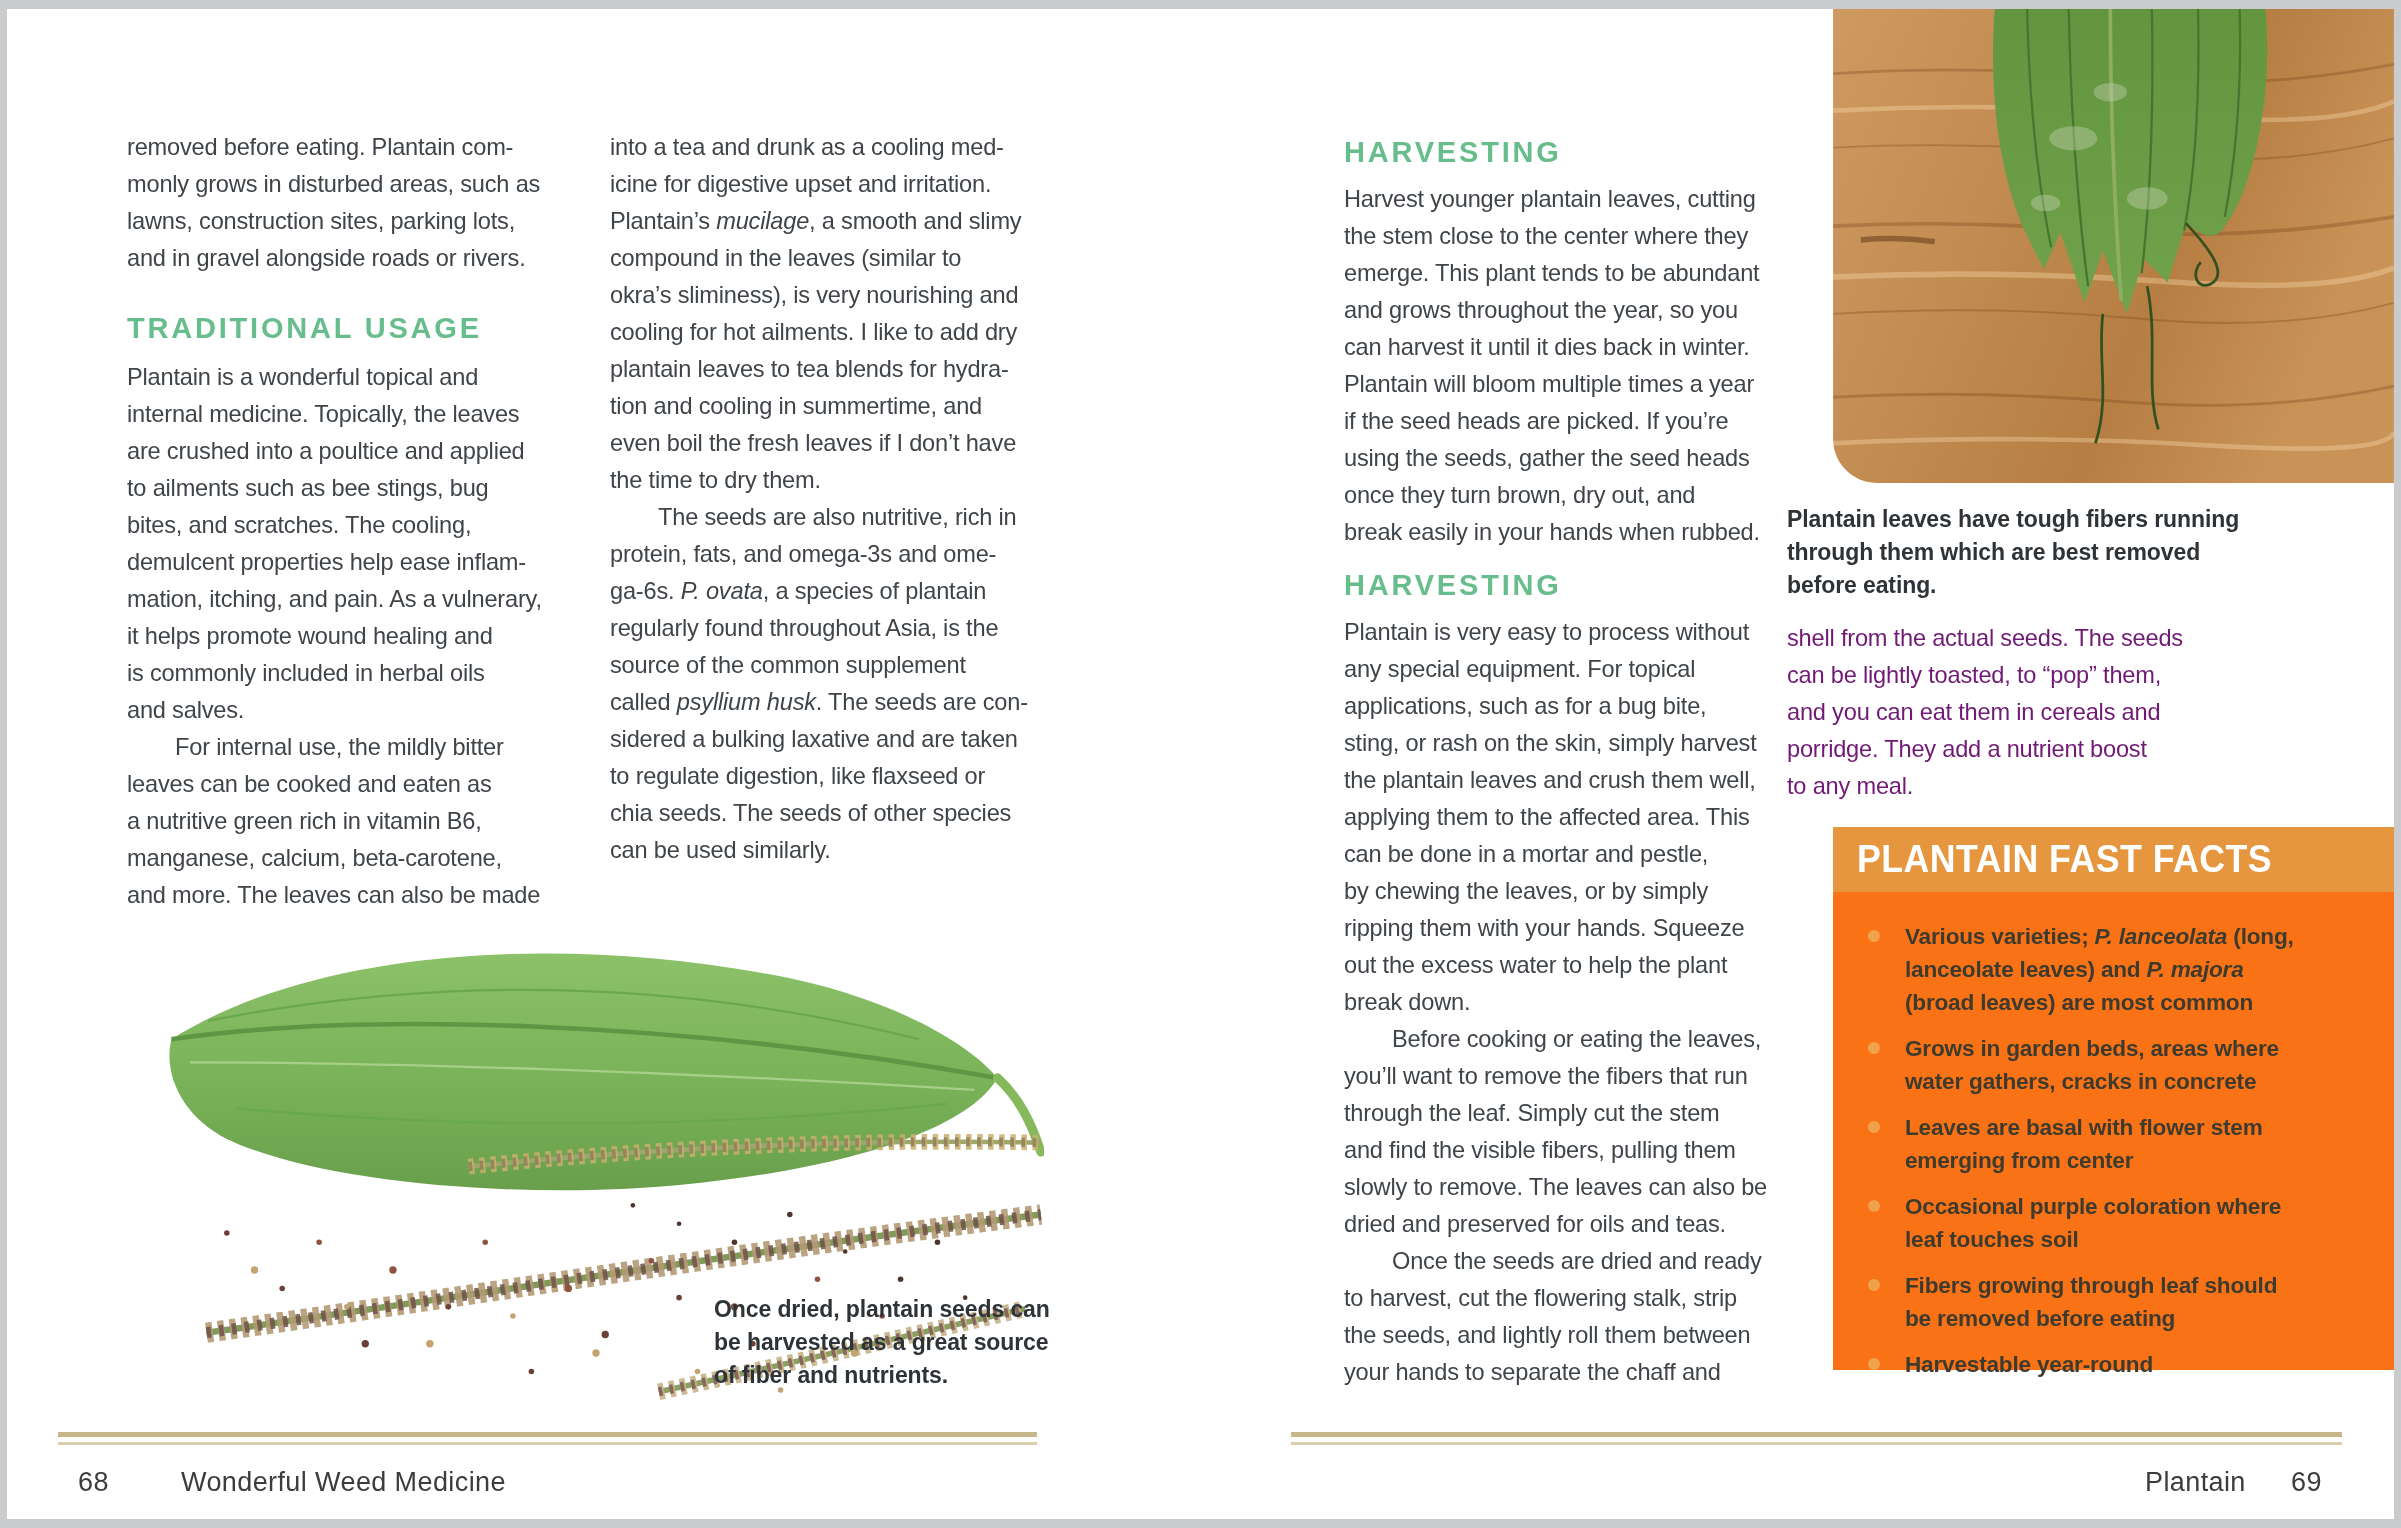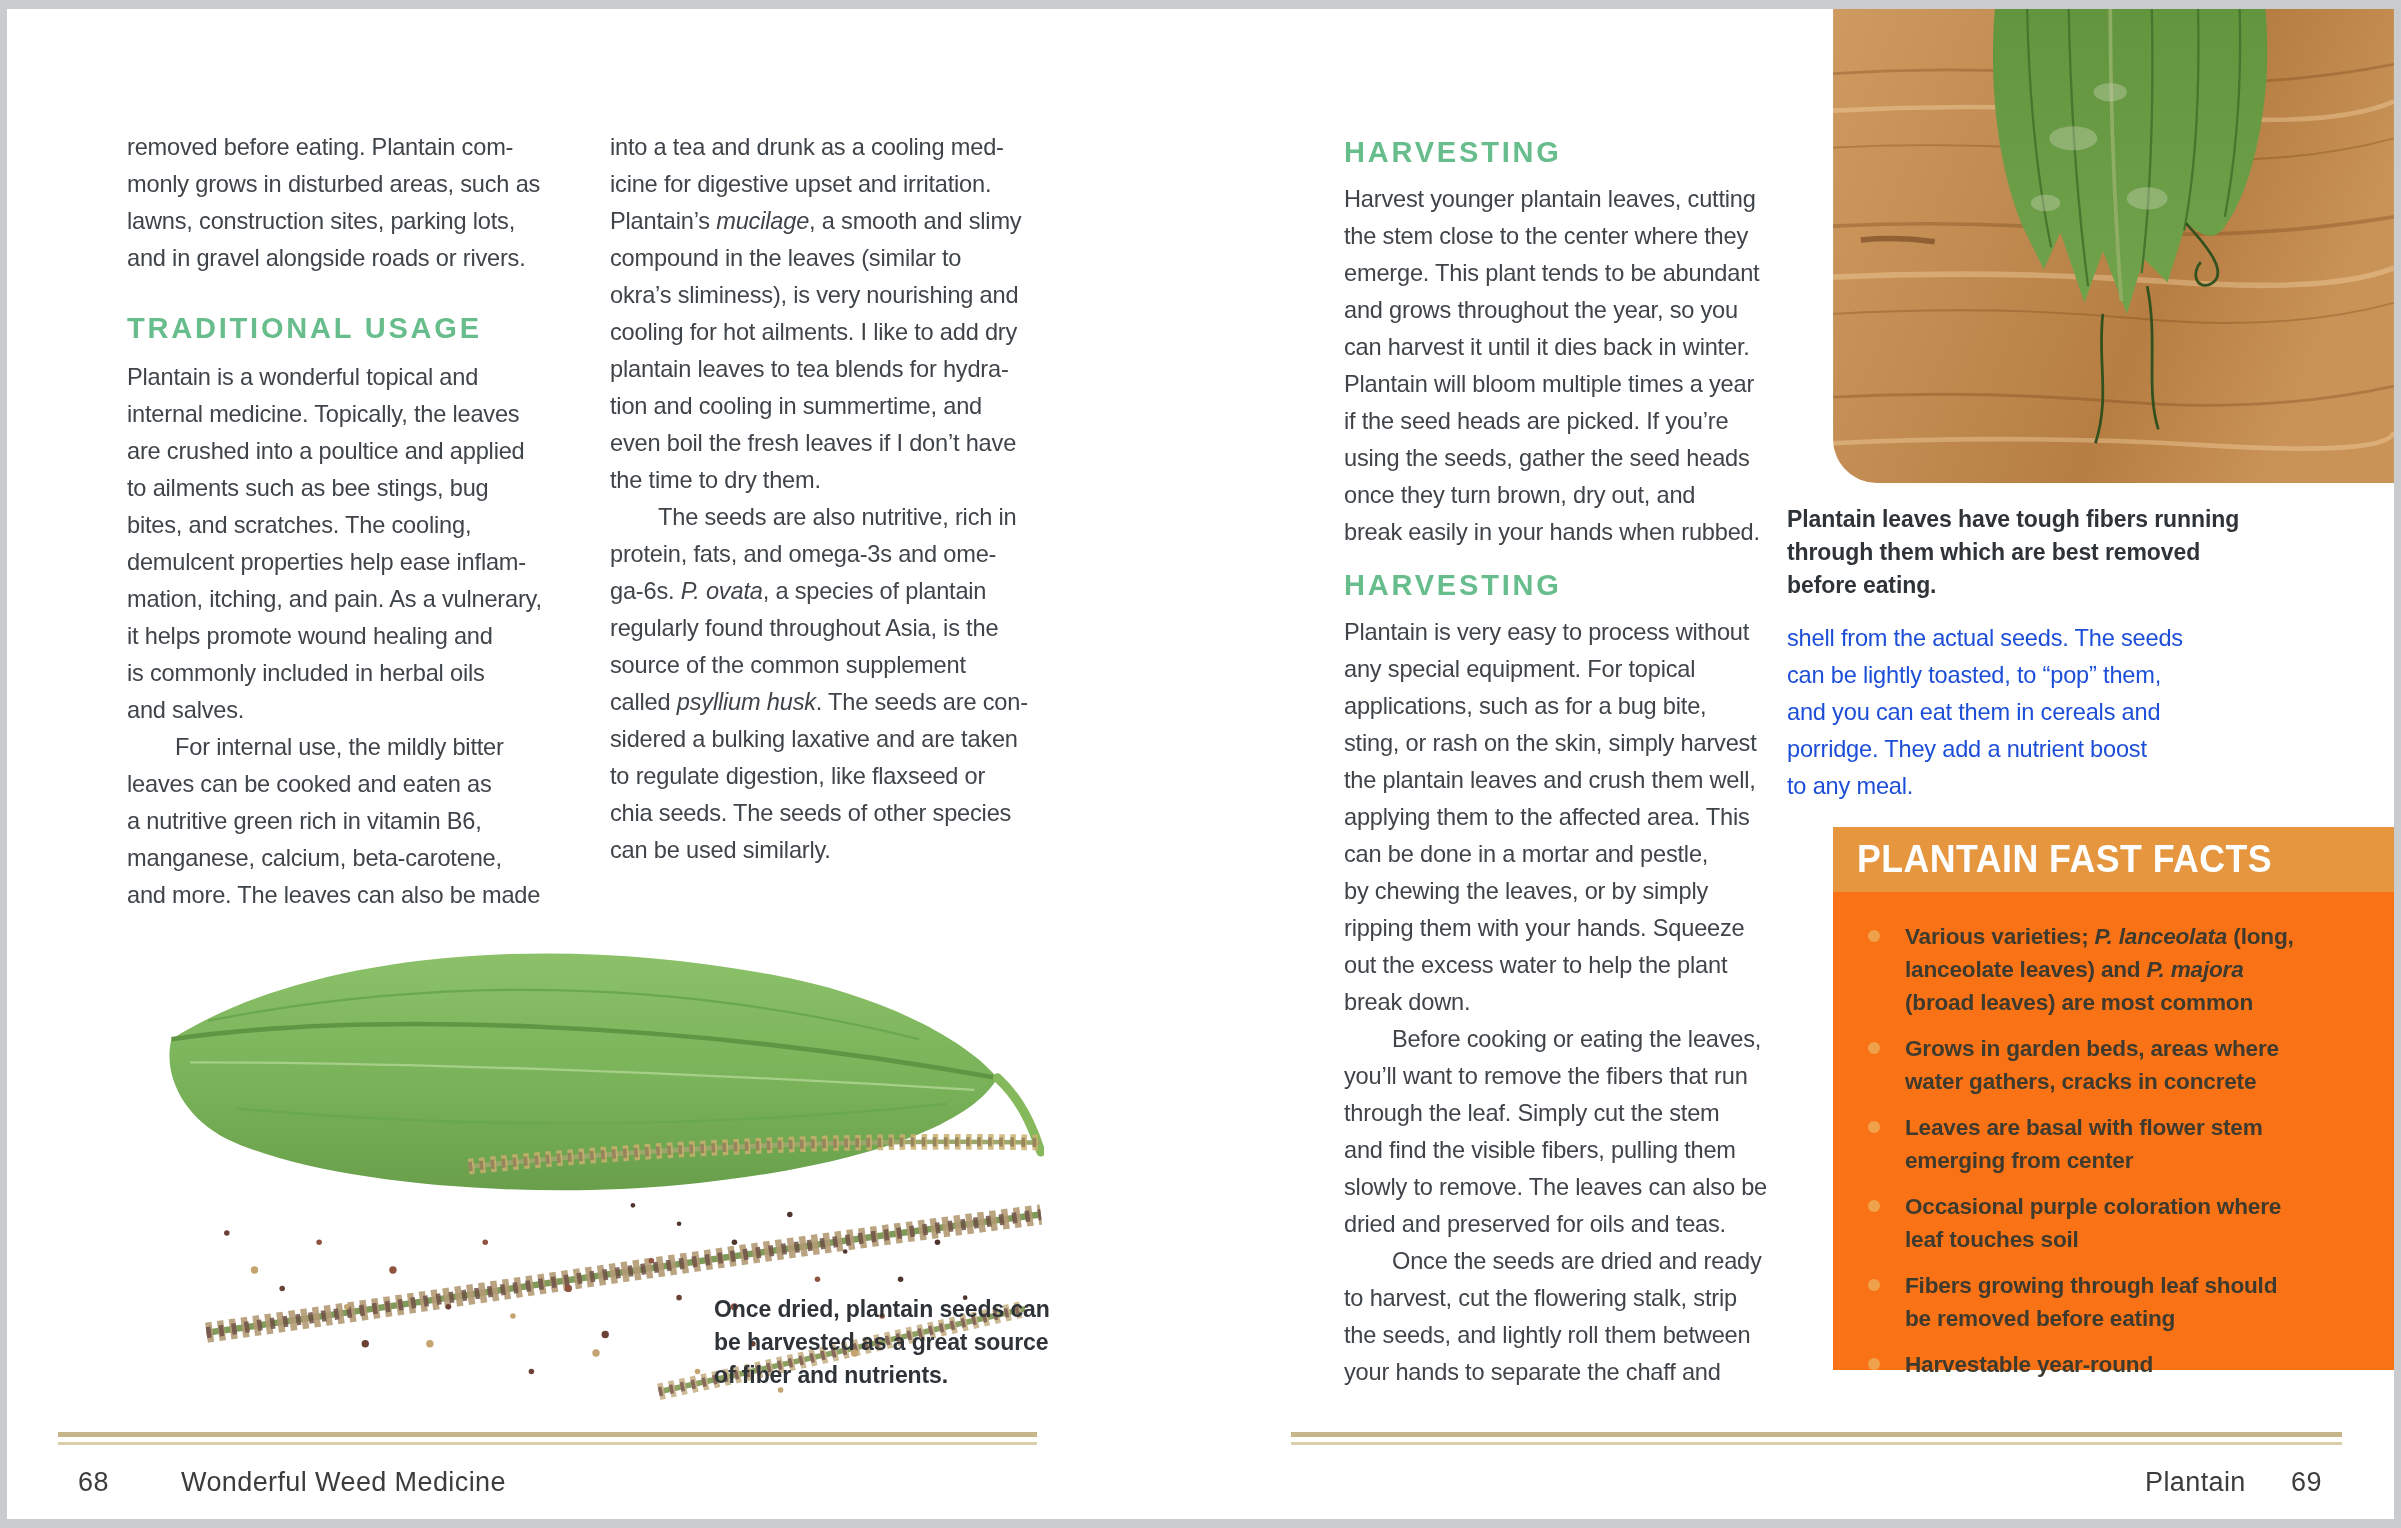--- a/index.html
+++ b/index.html
@@ -246,21 +246,21 @@
         <path d="M 340 300 C 352 360, 338 410, 352 455"></path>
         <path d="M 382 232 C 410 262, 428 288, 408 298 C 392 304, 388 284, 398 274"></path>
       </g>
     </svg>
   </div>
 
   <div class="abs" style="left:1787px;top:503px;width:531px;">
     <div class="photo-cap">Plantain leaves have tough fibers running
 through them which are best removed
 before eating.</div>
-    <p class="para" style="margin-top:17.5px;font-size:23.6px;line-height:37px;color:#1d4ed8;letter-spacing:-0.2px;">shell from the actual seeds. The seeds
+    <p class="para" style="margin-top:17.5px;font-size:23.6px;line-height:37px;color:#701a75;letter-spacing:-0.2px;">shell from the actual seeds. The seeds
 can be lightly toasted, to “pop” them,
 and you can eat them in cereals and
 porridge. They add a nutrient boost
 to any meal.</p>
   </div>
 
   <div id="fastfacts">
     <div class="ff-header">
       <span class="ff-title">PLANTAIN FAST FACTS</span>
     </div>

